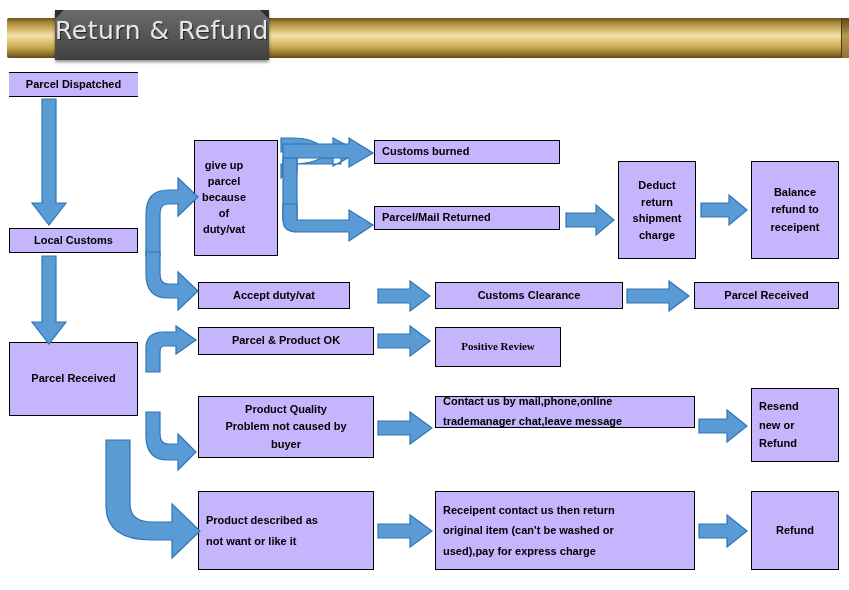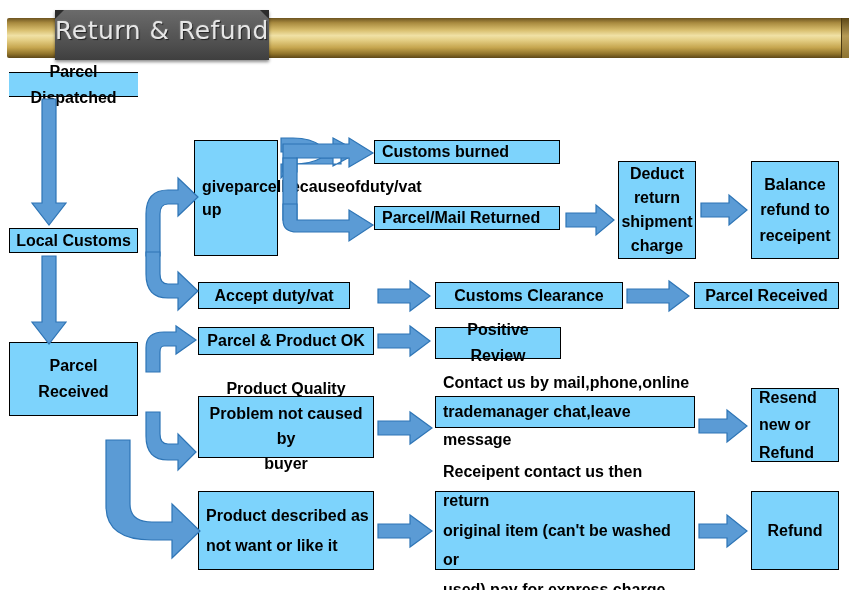--- a/index.html
+++ b/index.html
@@ -70,24 +70,24 @@
     color: #e6e6e6;
     text-shadow: 1px 1px 1px rgba(0,0,0,0.7), 0 0 2px rgba(255,255,255,0.35);
     font-family: "DejaVu Sans", sans-serif;
   }
 
   
   .box {
     position: absolute;
     box-sizing: border-box;
     border: 1.5px solid #000000;
-    background: #7dd3fc;
+    background: #c4b5fd;
     color: #000000;
     font-weight: bold;
-    font-size: 16px;
+    font-size: 11px;
     line-height: 1.62;
     display: flex;
     align-items: center;
     justify-content: center;
     text-align: center;
     padding: 2px 4px;
   }
   .box.left-align {
     justify-content: flex-start;
     text-align: left;
@@ -121,21 +121,21 @@
 
 <div class="box" style="left:9px; top:228px; width:129px; height:25px;">
   <span>Local Customs</span>
 </div>
 
 <div class="box" style="left:9px; top:342px; width:129px; height:74px;">
   <span>Parcel Received</span>
 </div>
 
 <div class="box left-align" style="left:194px; top:140px; width:84px; height:116px; line-height:1.45;">
-  <div style="display:flex;flex-direction:row;align-items:flex-start;">
+  <div style="display:flex;flex-direction:column;align-items:center;">
     <span>give up</span>
     <span>parcel</span>
     <span>because</span>
     <span>of</span>
     <span>duty/vat</span>
   </div>
 </div>
 
 <div class="box left-align" style="left:374px; top:140px; width:186px; height:24px;">
   <span>Customs burned</span>
@@ -171,21 +171,21 @@
 </div>
 
 <div class="box" style="left:694px; top:282px; width:145px; height:27px;">
   <span>Parcel Received</span>
 </div>
 
 <div class="box" style="left:198px; top:327px; width:176px; height:28px;text-align:right;">
   <span>Parcel &amp; Product OK</span>
 </div>
 
-<div class="box" style="left:435px; top:327px; width:126px; height:32px;">
+<div class="box" style="left:435px; top:327px; width:126px; height:40px;font-family:Liberation Serif, serif;">
   <span>Positive Review</span>
 </div>
 
 <div class="box" style="left:198px; top:396px; width:176px; height:62px; line-height:1.55;">
   <div>
     <div>Product Quality</div>
     <div>Problem not caused by</div>
     <div>buyer</div>
   </div>
 </div>

